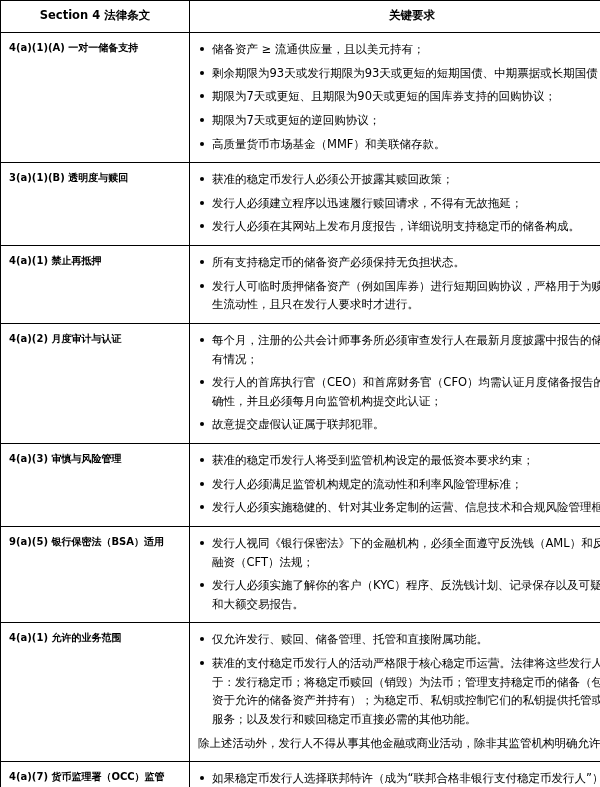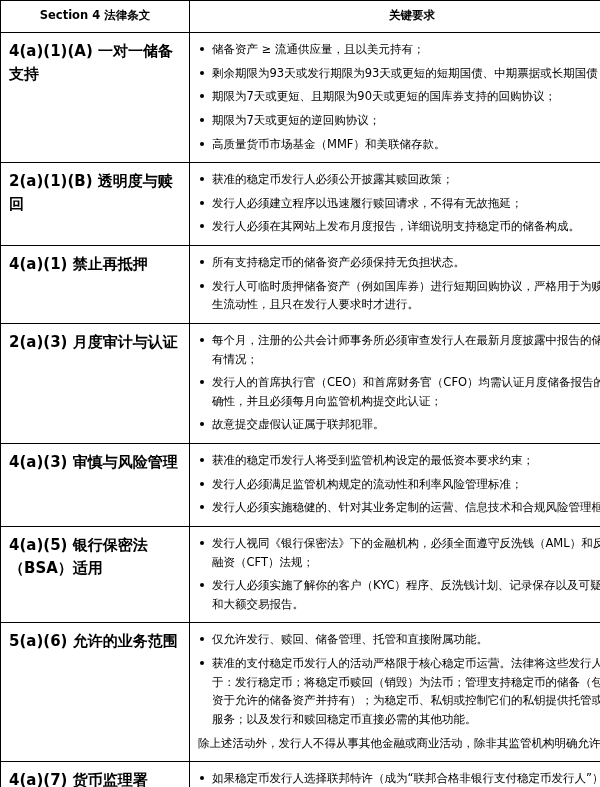--- a/index.html
+++ b/index.html
@@ -27,21 +27,21 @@
 
   thead th {
     text-align: center;
     font-weight: bold;
     font-size: 11.5px;
     padding-top: 9px;
     padding-bottom: 9px;
   }
   .term-cell {
     font-weight: bold;
-    font-size: 15px;
+    font-size: 10px;
     line-height: 1.55;
   }
   .req-cell {
     font-size: 11.5px;
     line-height: 1.62;
   }
   ul.bullets {
     margin: 0;
     padding: 0;
     list-style: none;
@@ -86,42 +86,42 @@
           <li>储备资产 ≥ 流通供应量，且以美元持有；</li>
           <li>剩余期限为93天或发行期限为93天或更短的短期国债、中期票据或长期国债；</li>
           <li>期限为7天或更短、且期限为90天或更短的国库券支持的回购协议；</li>
           <li>期限为7天或更短的逆回购协议；</li>
           <li>高质量货币市场基金（MMF）和美联储存款。</li>
         </ul>
       </td>
     </tr>
 
     <tr>
-      <td class="term-cell">2(a)(1)(B) 透明度与赎回</td>
+      <td class="term-cell">3(a)(1)(B) 透明度与赎回</td>
       <td class="req-cell">
         <ul class="bullets">
           <li>获准的稳定币发行人必须公开披露其赎回政策；</li>
           <li>发行人必须建立程序以迅速履行赎回请求，不得有无故拖延；</li>
           <li>发行人必须在其网站上发布月度报告，详细说明支持稳定币的储备构成。</li>
         </ul>
       </td>
     </tr>
 
     <tr>
       <td class="term-cell">4(a)(1) 禁止再抵押</td>
       <td class="req-cell">
         <ul class="bullets">
           <li>所有支持稳定币的储备资产必须保持无负担状态。</li>
           <li>发行人可临时质押储备资产（例如国库券）进行短期回购协议，严格用于为赎回产生流动性，且只在发行人要求时才进行。</li>
         </ul>
       </td>
     </tr>
 
     <tr>
-      <td class="term-cell">2(a)(3) 月度审计与认证</td>
+      <td class="term-cell">4(a)(2) 月度审计与认证</td>
       <td class="req-cell">
         <ul class="bullets">
           <li>每个月，注册的公共会计师事务所必须审查发行人在最新月度披露中报告的储备持有情况；</li>
           <li>发行人的首席执行官（CEO）和首席财务官（CFO）均需认证月度储备报告的准确性，并且必须每月向监管机构提交此认证；</li>
           <li>故意提交虚假认证属于联邦犯罪。</li>
         </ul>
       </td>
     </tr>
 
     <tr>
@@ -129,31 +129,31 @@
       <td class="req-cell">
         <ul class="bullets">
           <li>获准的稳定币发行人将受到监管机构设定的最低资本要求约束；</li>
           <li>发行人必须满足监管机构规定的流动性和利率风险管理标准；</li>
           <li>发行人必须实施稳健的、针对其业务定制的运营、信息技术和合规风险管理框架。</li>
         </ul>
       </td>
     </tr>
 
     <tr>
-      <td class="term-cell">4(a)(5) 银行保密法（BSA）适用</td>
+      <td class="term-cell">9(a)(5) 银行保密法（BSA）适用</td>
       <td class="req-cell">
         <ul class="bullets">
           <li>发行人视同《银行保密法》下的金融机构，必须全面遵守反洗钱（AML）和反恐融资（CFT）法规；</li>
           <li>发行人必须实施了解你的客户（KYC）程序、反洗钱计划、记录保存以及可疑活动和大额交易报告。</li>
         </ul>
       </td>
     </tr>
 
     <tr>
-      <td class="term-cell">5(a)(6) 允许的业务范围</td>
+      <td class="term-cell">4(a)(1) 允许的业务范围</td>
       <td class="req-cell">
         <ul class="bullets">
           <li>仅允许发行、赎回、储备管理、托管和直接附属功能。</li>
           <li>获准的支付稳定币发行人的活动严格限于核心稳定币运营。法律将这些发行人限制于：发行稳定币；将稳定币赎回（销毁）为法币；管理支持稳定币的储备（包括投资于允许的储备资产并持有）；为稳定币、私钥或控制它们的私钥提供托管或保管服务；以及发行和赎回稳定币直接必需的其他功能。</li>
         </ul>
         <p class="plain" style="margin-top:5px;">除上述活动外，发行人不得从事其他金融或商业活动，除非其监管机构明确允许。</p>
       </td>
     </tr>
 
     <tr>

